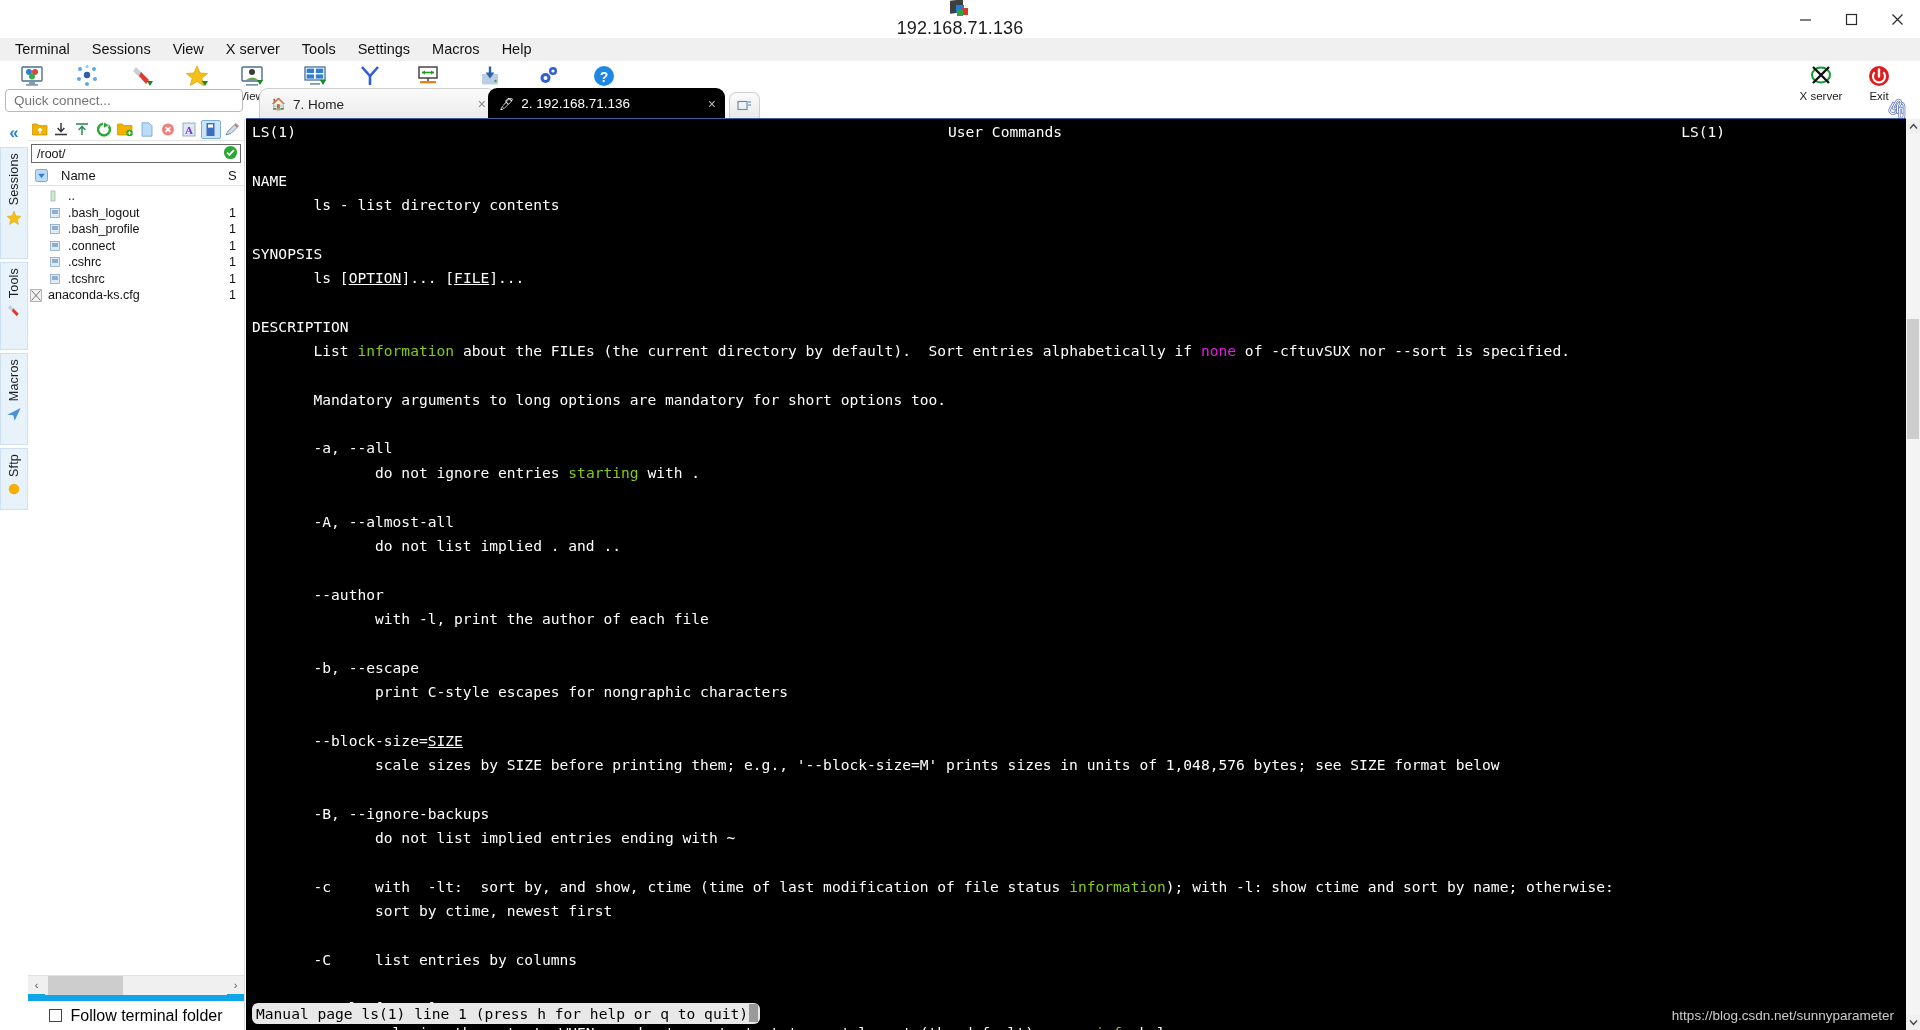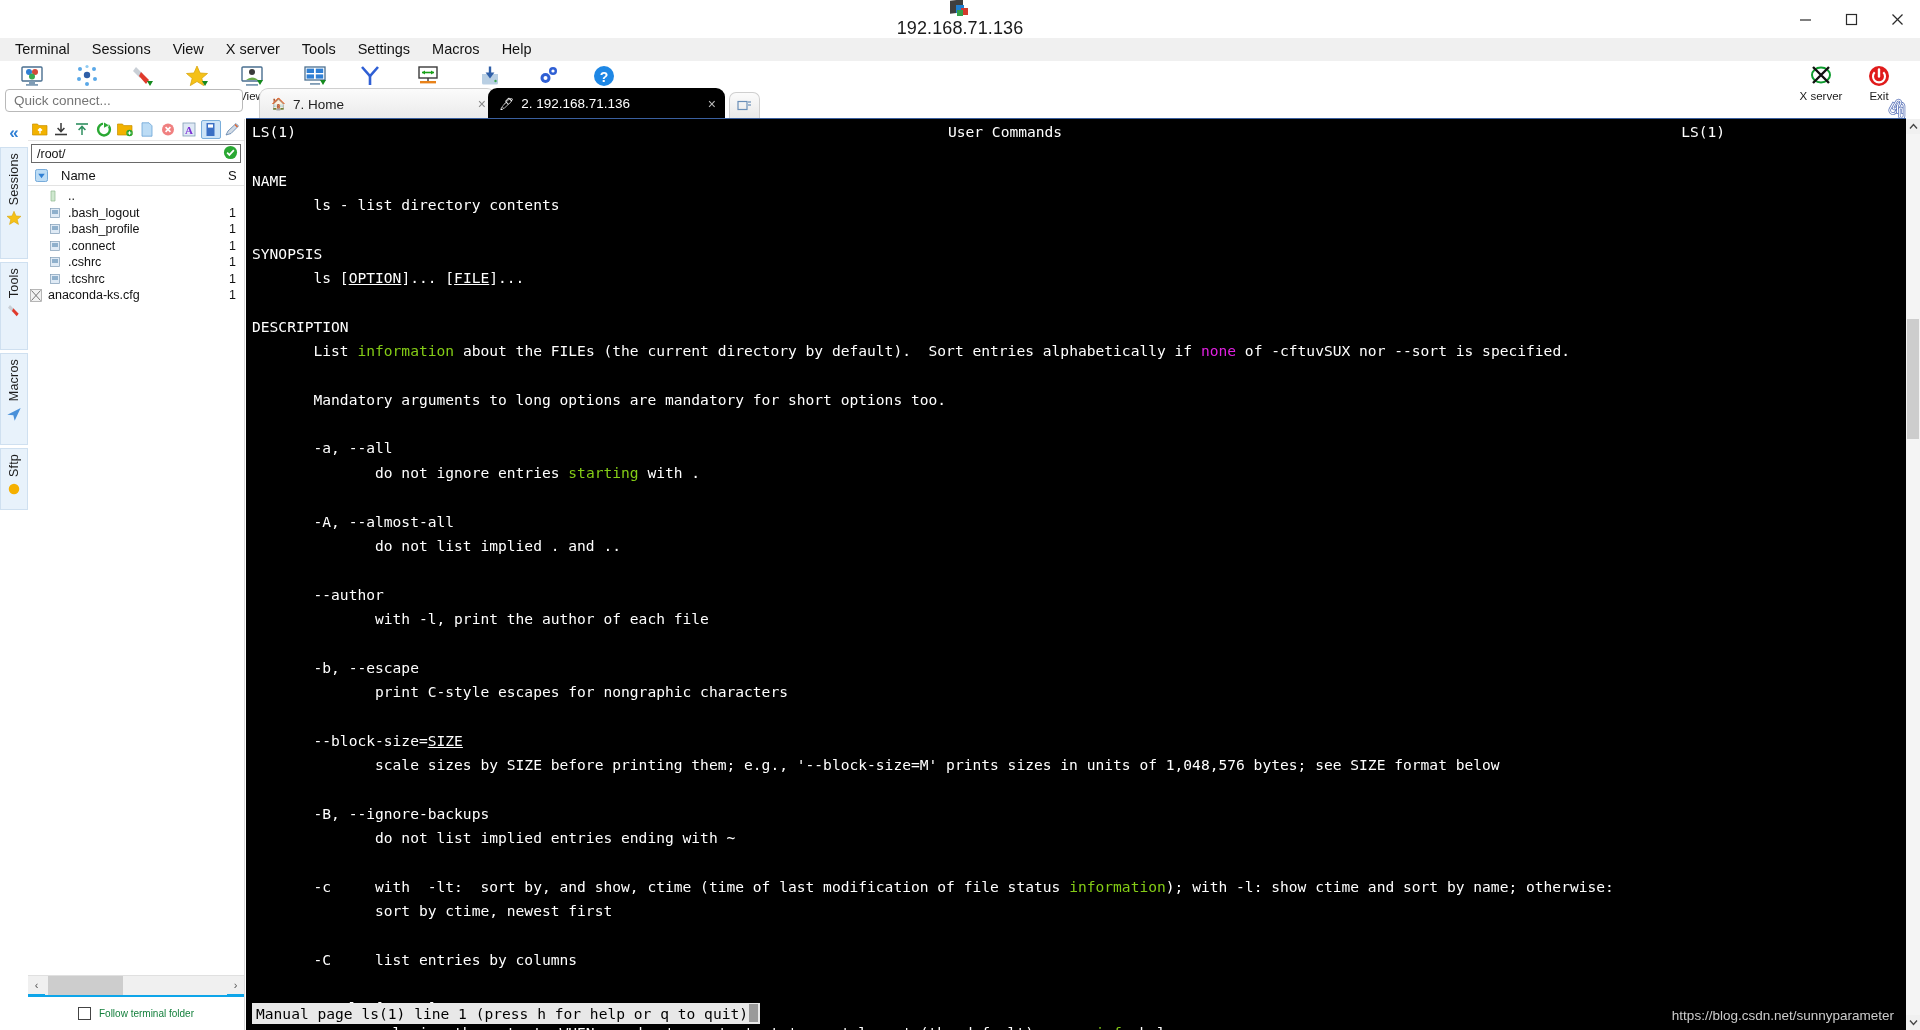--- a/index.html
+++ b/index.html
@@ -133,42 +133,42 @@
   .frow .fsize { width:15px; text-align:left; padding-right:4px; }
   #br-hscroll {
     height:19px; background:#f0f0f0; display:flex; align-items:center;
     border-top:1px solid #e0e0e0;
   }
   #br-hscroll .arr { width:17px; text-align:center; font-size:11px; color:#555; }
   #br-hscroll .trough { flex:1; height:19px; background:#f0f0f0; position:relative; }
   #br-hscroll .thumb { position:absolute; left:3px; top:0; width:75px; height:19px; background:#cdcdcd; }
   #br-follow {
     height:36px; display:flex; align-items:center; justify-content:center;
-    gap:8px; font-size:10px; color:#15803d; border-top:3px solid #0ea5e9;
+    gap:8px; font-size:16px; color:#000000; border-top:7px solid #0ea5e9;
   }
   #br-follow .cbx { width:13px; height:13px; border:1px solid #444; background:#fff; }
 
   
   #term {
     position:absolute; left:246px; top:119px; width:1660px; height:911px;
     background:#000000; color:#ffffff;
     font-family:"DejaVu Sans Mono","Liberation Mono",monospace;
     font-size:14.6px; line-height:24.35px;
     white-space:pre; overflow:hidden;
     padding-left:6px; padding-top:1px;
   }
   #term .cy { color:#84cc16; }
   #term .mg { color:#e020e0; }
   #term .ul { text-decoration:underline; }
   #term-status {
     position:absolute; left:252px; bottom:6px;
     background:#e8e8e8; color:#000;
     font-family:"DejaVu Sans Mono","Liberation Mono",monospace;
     font-size:14.6px; padding:1px 2px 2px 4px;
-    display:flex; align-items:center;
+    display:flex; align-items:center;border-radius:6px;
   }
   #term-status .cursor { display:inline-block; width:9px; height:18px; background:#9a9a9a; margin-left:1px; }
   #watermark {
     position:absolute; right:26px; bottom:7px;
     font-size:13.5px; color:#cccccc;
     font-family:"Liberation Sans",sans-serif;
   }
 
   
   #vscroll { position:absolute; right:0; top:119px; width:14px; height:911px; background:#f4f4f4; }

